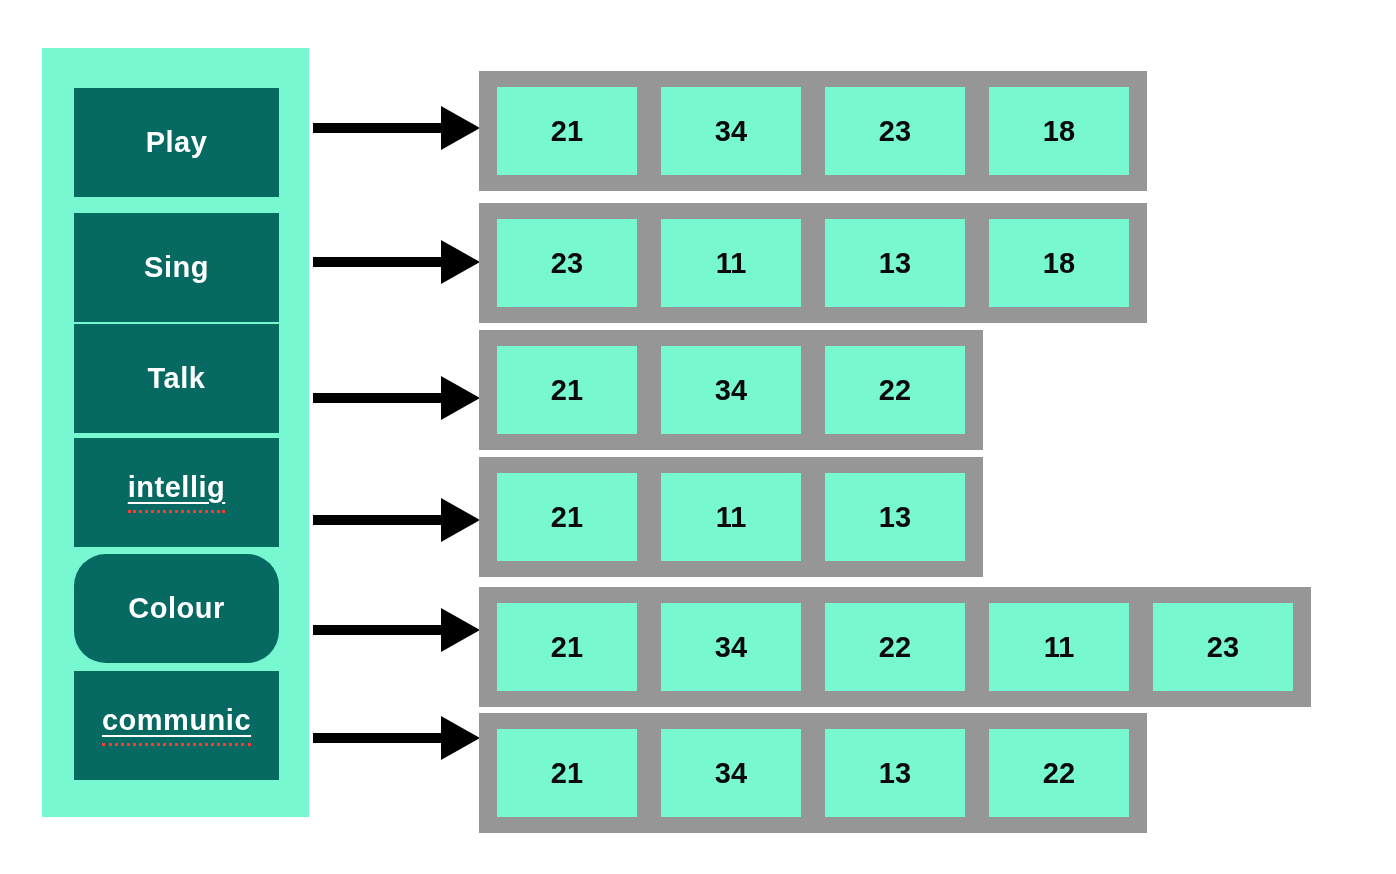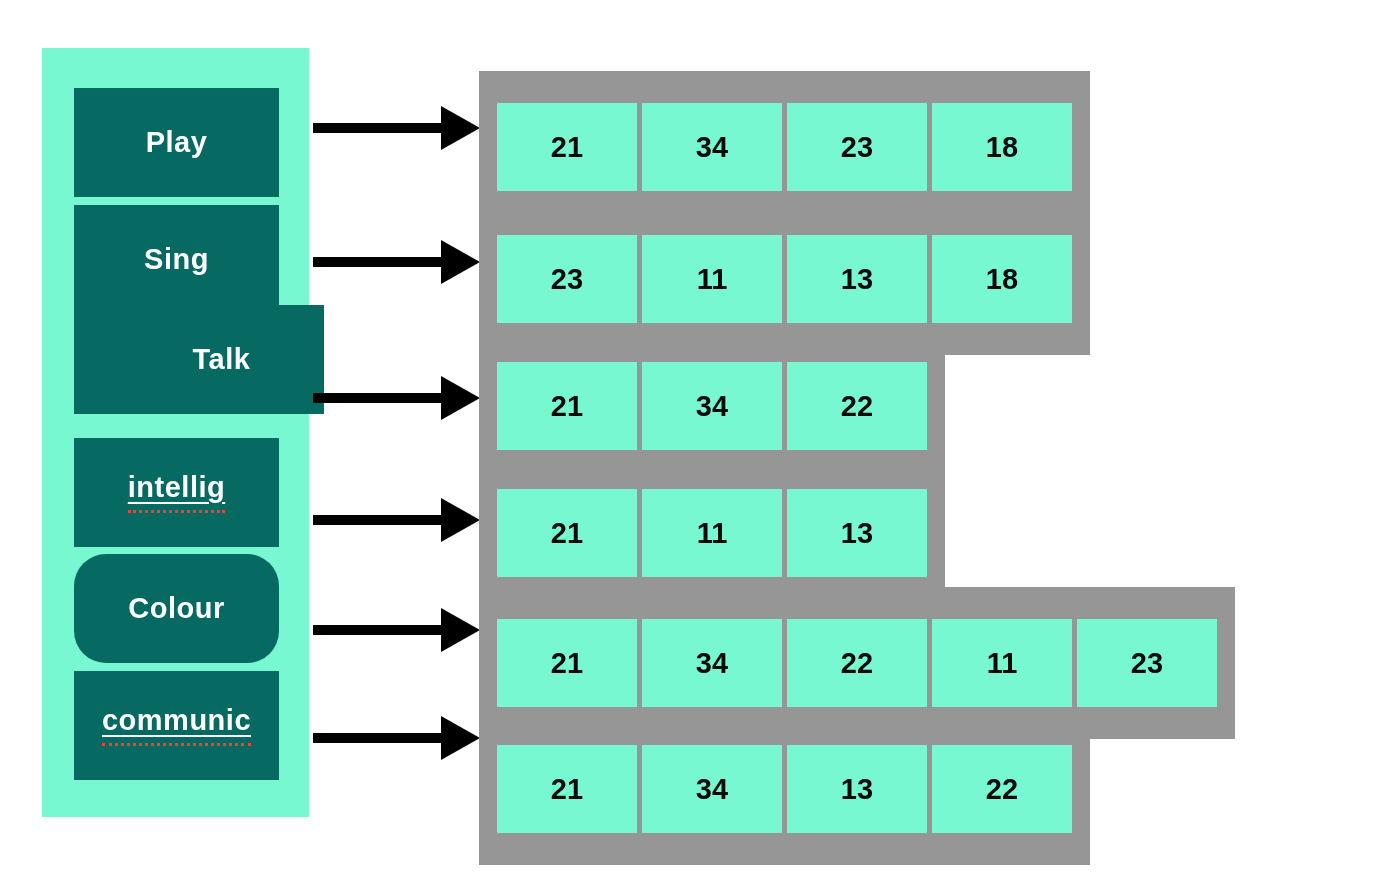--- a/index.html
+++ b/index.html
@@ -41,21 +41,21 @@
     position:absolute;left:128px;top:-17px;width:0;height:0;
     border-left:39px solid #000000;
     border-top:22px solid transparent;
     border-bottom:22px solid transparent;
   }
 
   
   .tray{
     position:absolute;left:479px;
     background:#969696;
-    display:flex;gap:5px;padding:32px 18px;
+    display:flex;gap:24px;padding:16px 18px;
   }
   .cell{
     width:140px;height:88px;background:#77F8D1;
     display:flex;align-items:center;justify-content:center;
     color:#0a0a0a;font-size:29px;font-weight:700;
   }
 </style>
 </head>
 <body>
 
@@ -68,34 +68,34 @@
       <div class="arrow" style="top: 123px;">
         <div class="arrow-stem"></div>
         <div class="arrow-head"></div>
       </div>
       <div class="tray" style="top: 71px;">
         <div class="cell">21</div>
         <div class="cell">34</div>
         <div class="cell">23</div>
         <div class="cell">18</div>
       </div>
-      <div class="key-box" style="top: 205px;">
+      <div class="key-box" style="top: 213px;">
         <span class="key-label">Sing</span>
       </div>
       <div class="arrow" style="top: 257px;">
         <div class="arrow-stem"></div>
         <div class="arrow-head"></div>
       </div>
       <div class="tray" style="top: 203px;">
         <div class="cell">23</div>
         <div class="cell">11</div>
         <div class="cell">13</div>
         <div class="cell">18</div>
       </div>
-      <div class="key-box" style="top: 305px; padding-left: 45px;">
+      <div class="key-box" style="top: 324px;">
         <span class="key-label">Talk</span>
       </div>
       <div class="arrow" style="top: 393px;">
         <div class="arrow-stem"></div>
         <div class="arrow-head"></div>
       </div>
       <div class="tray" style="top: 330px;">
         <div class="cell">21</div>
         <div class="cell">34</div>
         <div class="cell">22</div>

